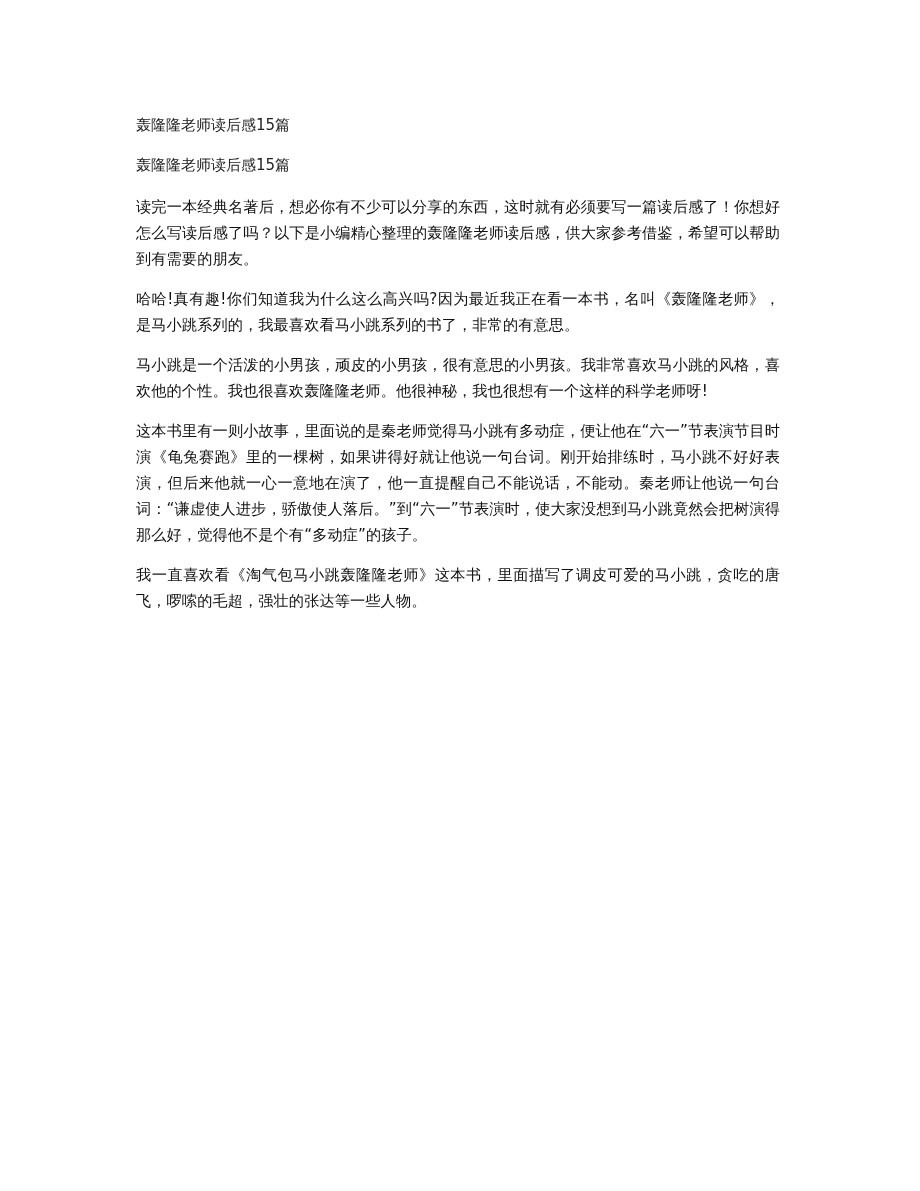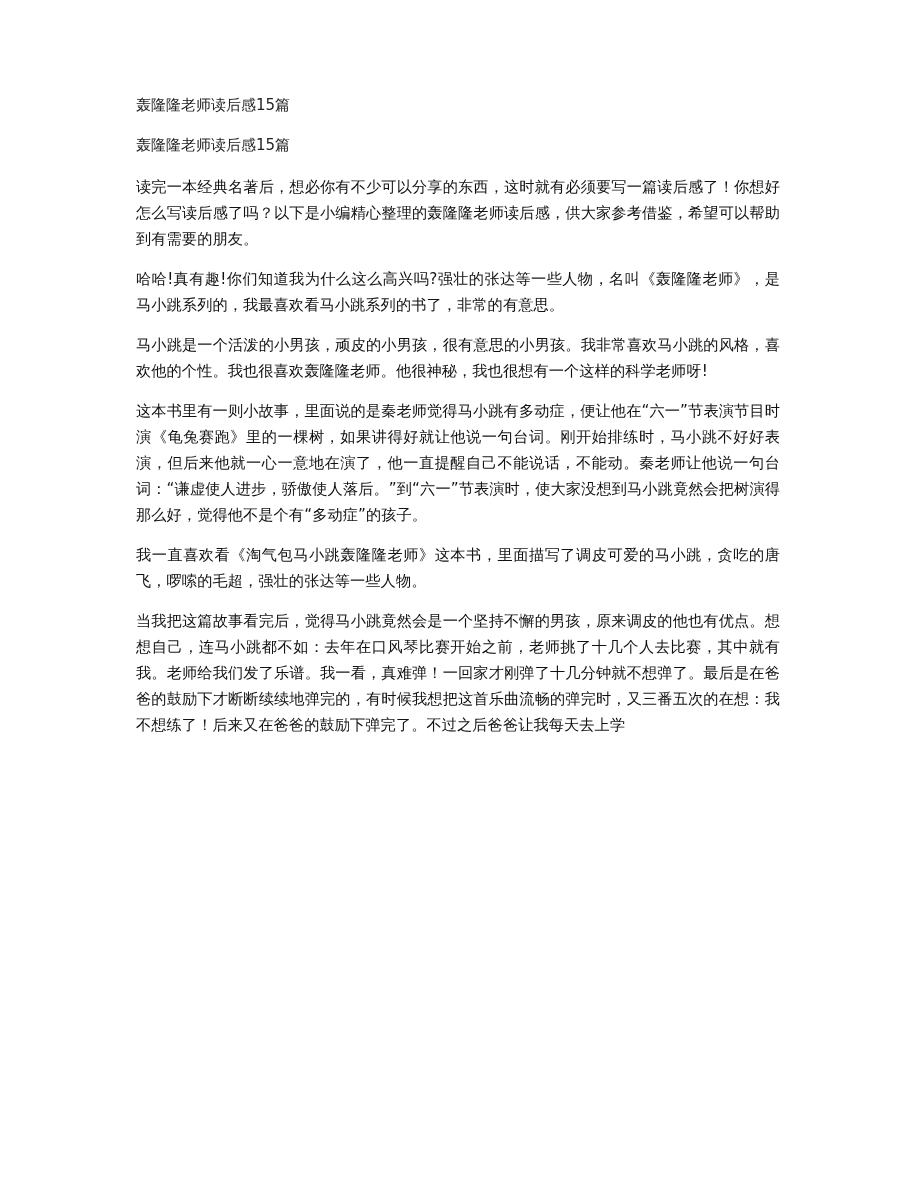--- a/index.html
+++ b/index.html
@@ -1,28 +1,27 @@
 <!DOCTYPE html>
 <html><head>
 <meta charset="utf-8">
 <style>
   html, body { margin: 0; padding: 0; background: #ffffff; }
   body { width: 920px; height: 1191px; overflow: hidden; position: relative;
          font-family: "DejaVu Sans", "Liberation Sans", sans-serif; color: #1a1a1a; }
-  .page { position: absolute; left: 136px; top: 94px; width: 652px; }
+  .page { position: absolute; left: 136px; top: 114px; width: 652px; }
   .heading { font-size: 15px; line-height: 22px; margin: 0 0 18px 0; color: #222; }
   .para { font-size: 15.2px; line-height: 26px; margin: 0 8px 14px 0; letter-spacing: 0.1px; color: #111; text-align: justify; }
 </style>
 </head>
 <body>
 
 <div class="page">
   <div class="heading">轰隆隆老师读后感15篇</div>
   <div class="heading">轰隆隆老师读后感15篇</div>
   <p class="para">读完一本经典名著后，想必你有不少可以分享的东西，这时就有必须要写一篇读后感了！你想好怎么写读后感了吗？以下是小编精心整理的轰隆隆老师读后感，供大家参考借鉴，希望可以帮助到有需要的朋友。</p>
 
-  <p class="para">哈哈!真有趣!你们知道我为什么这么高兴吗?强壮的张达等一些人物，名叫《轰隆隆老师》，是马小跳系列的，我最喜欢看马小跳系列的书了，非常的有意思。</p>
+  <p class="para">哈哈!真有趣!你们知道我为什么这么高兴吗?因为最近我正在看一本书，名叫《轰隆隆老师》，是马小跳系列的，我最喜欢看马小跳系列的书了，非常的有意思。</p>
   <p class="para">马小跳是一个活泼的小男孩，顽皮的小男孩，很有意思的小男孩。我非常喜欢马小跳的风格，喜欢他的个性。我也很喜欢轰隆隆老师。他很神秘，我也很想有一个这样的科学老师呀!</p>
 
   <p class="para">这本书里有一则小故事，里面说的是秦老师觉得马小跳有多动症，便让他在“六一”节表演节目时演《龟兔赛跑》里的一棵树，如果讲得好就让他说一句台词。刚开始排练时，马小跳不好好表演，但后来他就一心一意地在演了，他一直提醒自己不能说话，不能动。秦老师让他说一句台词：“谦虚使人进步，骄傲使人落后。”到“六一”节表演时，使大家没想到马小跳竟然会把树演得那么好，觉得他不是个有“多动症”的孩子。</p>
   <p class="para">我一直喜欢看《淘气包马小跳轰隆隆老师》这本书，里面描写了调皮可爱的马小跳，贪吃的唐飞，啰嗦的毛超，强壮的张达等一些人物。</p>
-  <p class="para">当我把这篇故事看完后，觉得马小跳竟然会是一个坚持不懈的男孩，原来调皮的他也有优点。想想自己，连马小跳都不如：去年在口风琴比赛开始之前，老师挑了十几个人去比赛，其中就有我。老师给我们发了乐谱。我一看，真难弹！一回家才刚弹了十几分钟就不想弹了。最后是在爸爸的鼓励下才断断续续地弹完的，有时候我想把这首乐曲流畅的弹完时，又三番五次的在想：我不想练了！后来又在爸爸的鼓励下弹完了。不过之后爸爸让我每天去上学</p>
 </div>
 
 </body></html>

